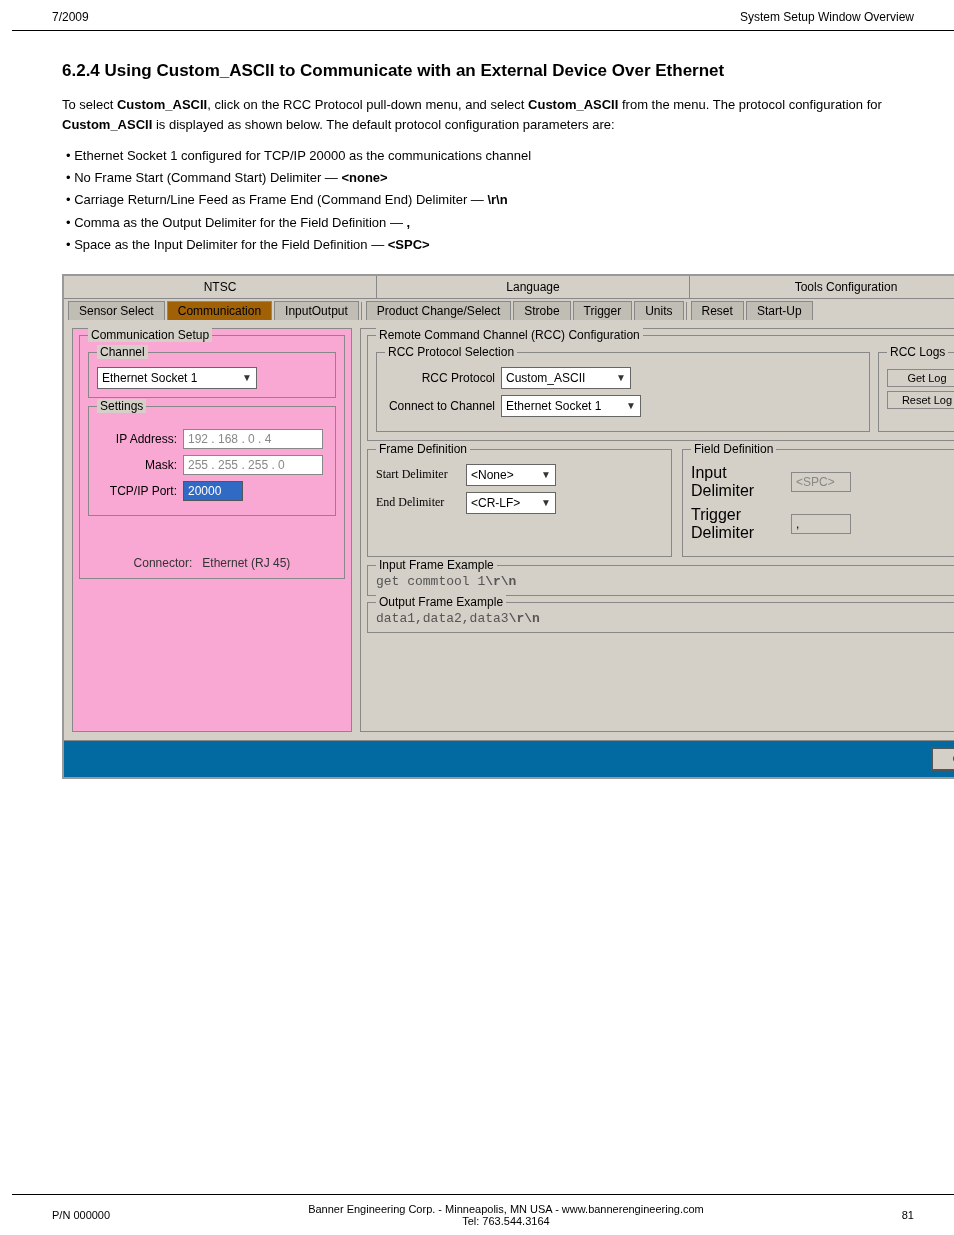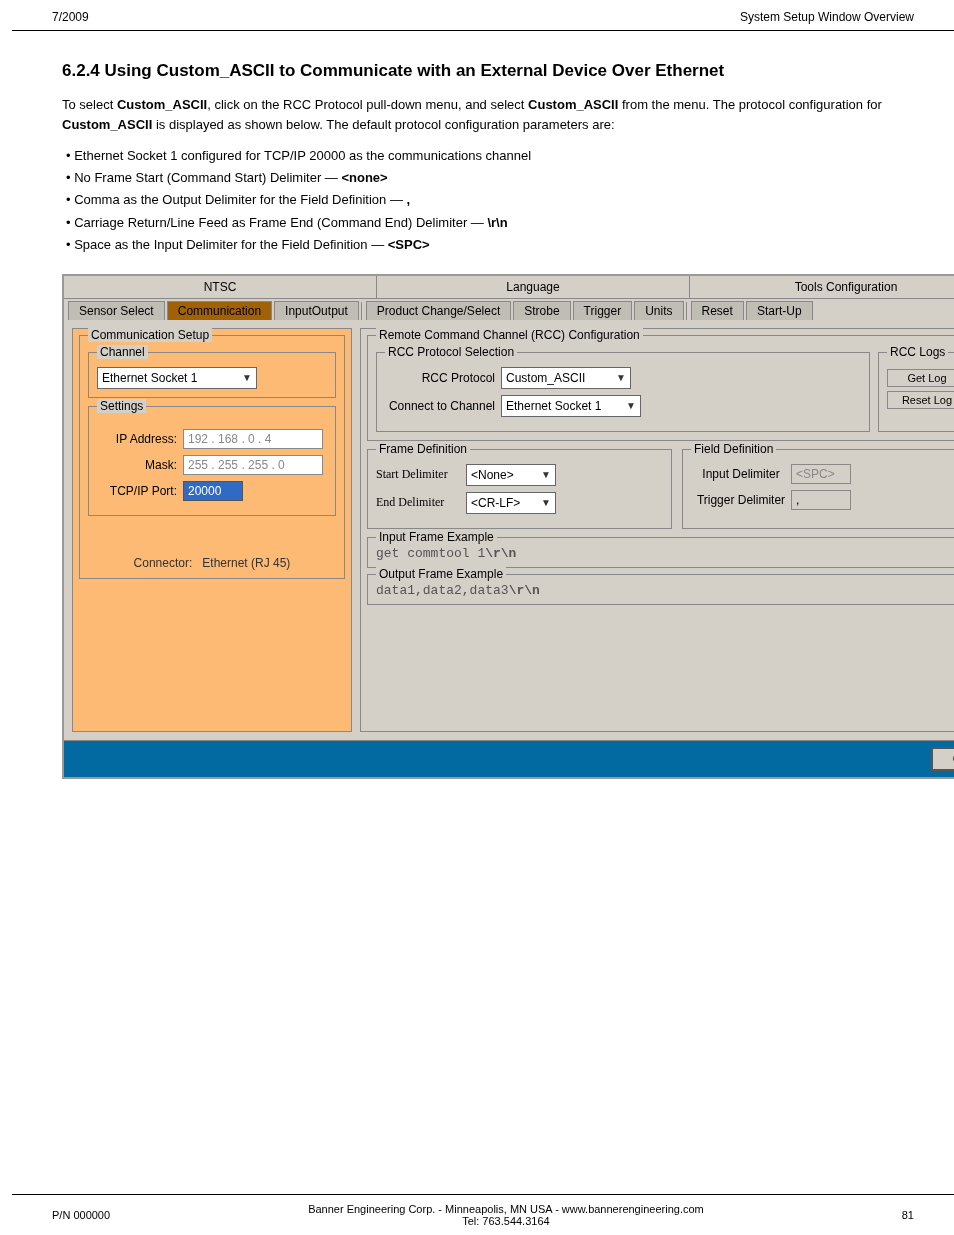--- a/index.html
+++ b/index.html
@@ -66,21 +66,21 @@
       display: flex;
       padding: 8px;
       gap: 8px;
       background: #d4d0c8;
       min-height: 420px;
     }
     
     .left-panel {
       width: 280px;
       border: 1px solid #888;
-      background: #fdba74;
+      background: #f9a8d4;
       padding: 6px;
     }
     .group-box {
       border: 1px solid #888;
       padding: 6px 8px 8px 8px;
       margin-bottom: 8px;
       position: relative;
     }
     .group-box-title {
       position: absolute;
@@ -260,22 +260,21 @@
       padding: 2px 4px;
       font-size: 12px;
       display: flex;
       align-items: center;
       justify-content: space-between;
       width: 90px;
       height: 22px;
     }
     .field-label {
       width: 100px;
-      font-size: 12px;
-      text-align: center;
+      font-size: 16px;
     }
     .field-input {
       border: 1px solid #888;
       background: #d4d0c8;
       color: #888;
       padding: 2px 4px;
       font-size: 12px;
       width: 60px;
       height: 20px;
     }
@@ -378,22 +377,22 @@
 
     <div class="section-title">6.2.4 Using Custom_ASCII to Communicate with an External Device Over Ethernet</div>
 
     <p class="intro-text">
       To select <strong>Custom_ASCII</strong>, click on the RCC Protocol pull-down menu, and select <strong>Custom_ASCII</strong> from the menu. The protocol configuration for <strong>Custom_ASCII</strong> is displayed as shown below. The default protocol configuration parameters are:
     </p>
 
     <ul class="bullet-list">
       <li>Ethernet Socket 1 configured for TCP/IP 20000 as the communications channel</li>
       <li>No Frame Start (Command Start) Delimiter — <strong>&lt;none&gt;</strong></li>
+      <li>Carriage Return/Line Feed as Frame End (Command End) Delimiter — <strong>\r\n</strong></li>
       <li>Comma as the Output Delimiter for the Field Definition — <strong>,</strong></li>
-      <li>Carriage Return/Line Feed as Frame End (Command End) Delimiter — <strong>\r\n</strong></li>
       <li>Space as the Input Delimiter for the Field Definition — <strong>&lt;SPC&gt;</strong></li>
     </ul>
 
     <div class="dialog-window">
 
       <div class="dialog-tabs">
 
         <div class="tabs-top-row">
           <div class="top-tab-section">
             <span>NTSC</span>

